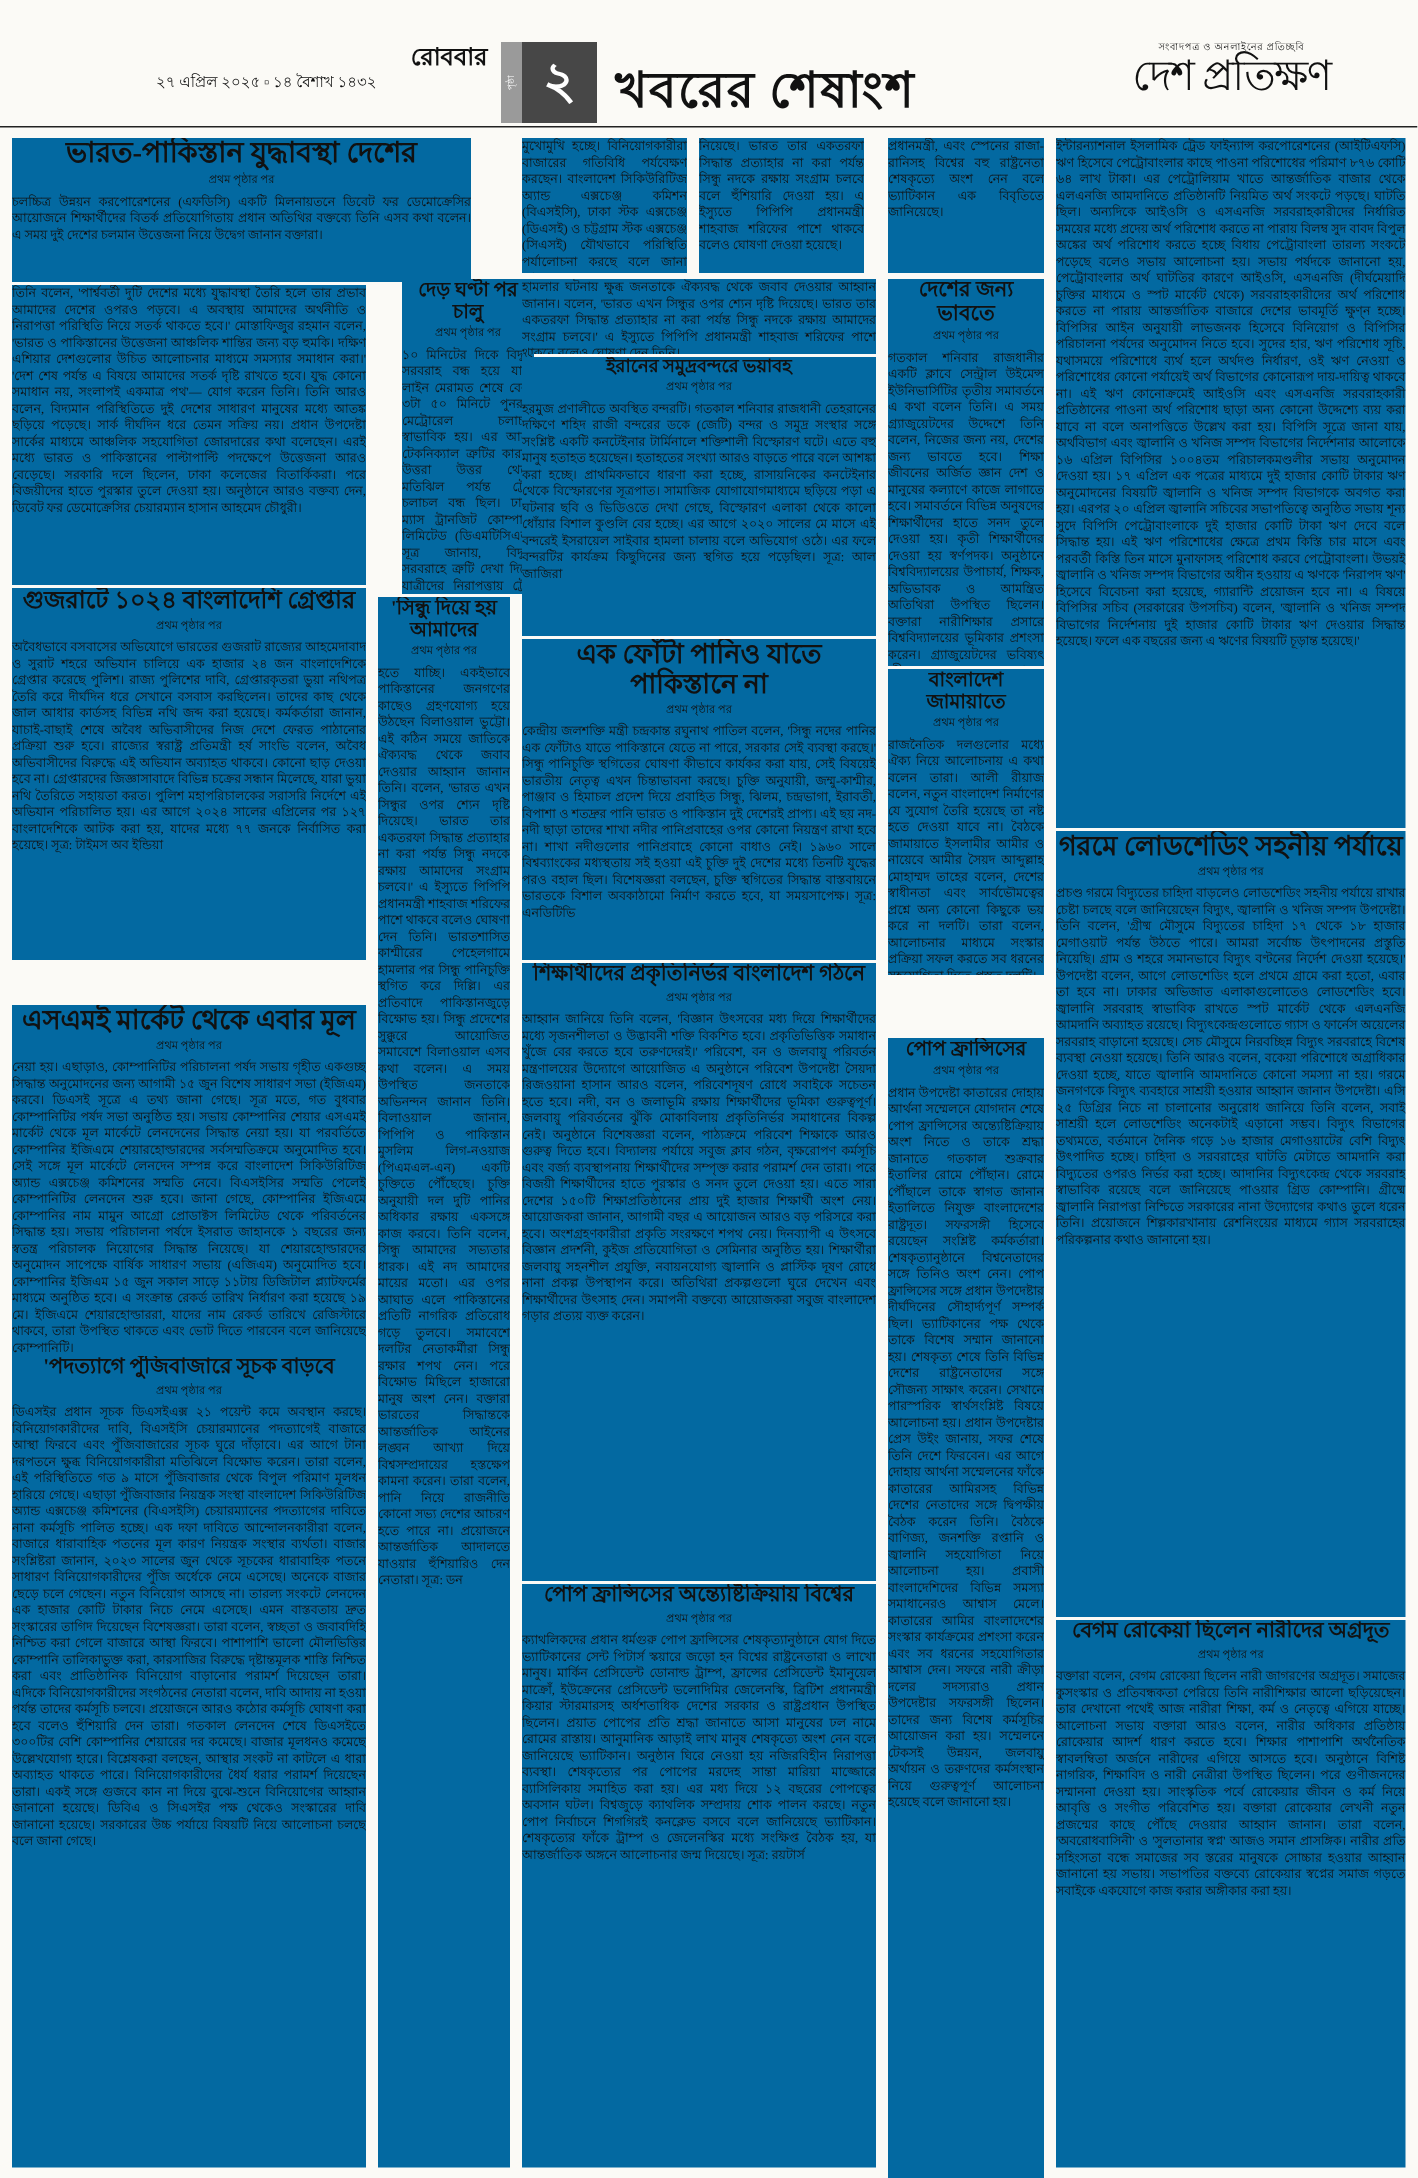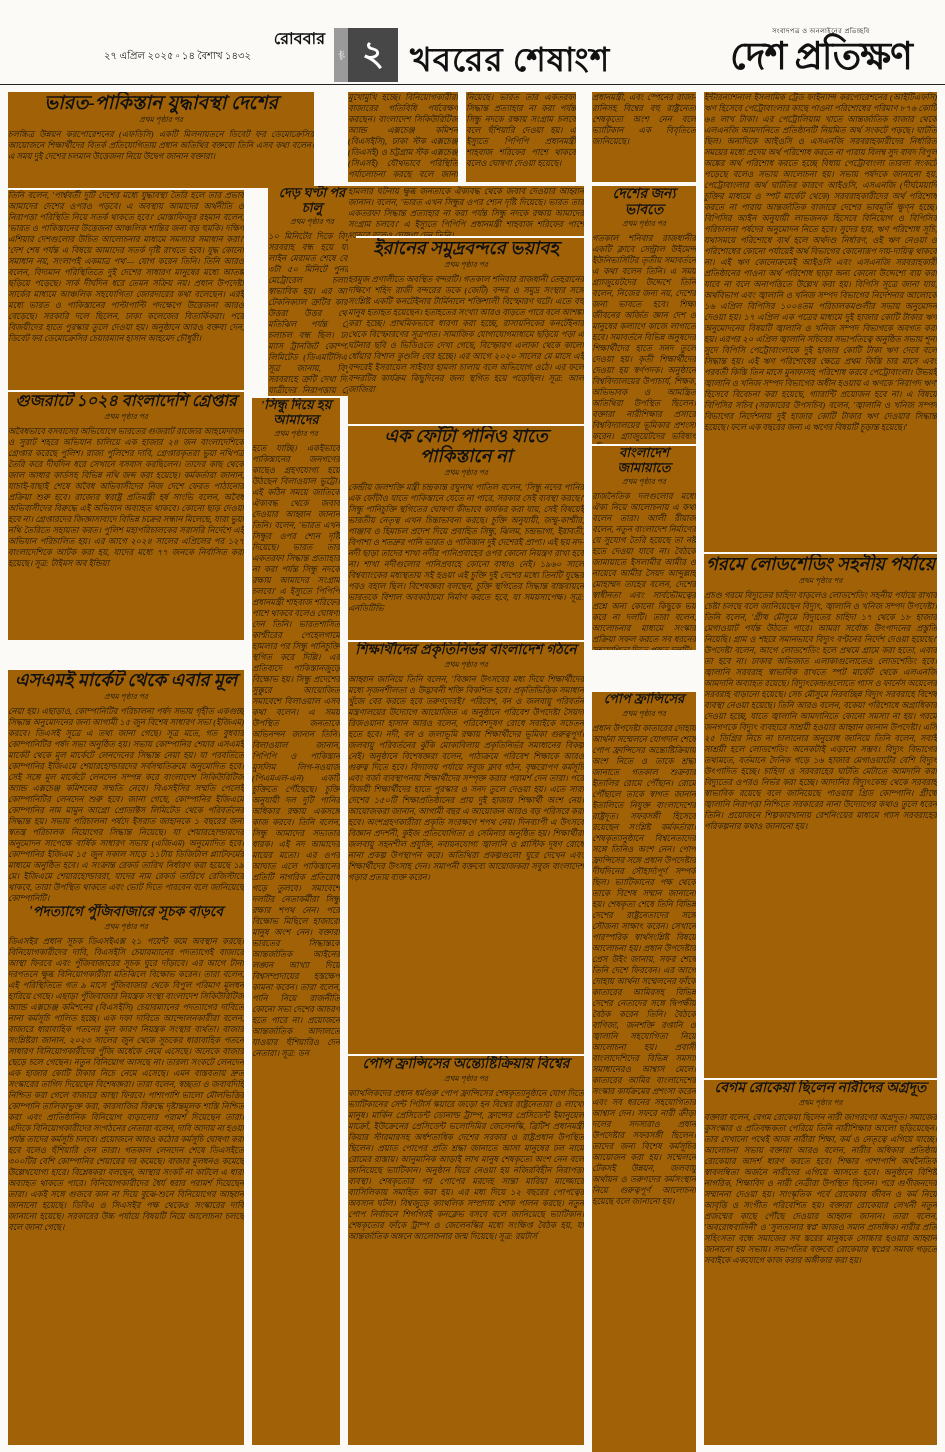--- a/index.html
+++ b/index.html
@@ -13,28 +13,28 @@
   .header-rule{left:0;top:84px;width:945px;height:1px;background:#222;}
   .pagebox{left:334px;top:28px;width:64px;height:54px;display:flex;}
   .pagebox .strip{width:14px;background:#9a9a9a;color:#fff;font-size:6px;
       display:flex;align-items:center;justify-content:center;
       writing-mode:vertical-rl;transform:rotate(180deg);}
   .pagebox .num{flex:1;background:#474747;color:#fff;font-size:34px;font-weight:bold;
       display:flex;align-items:center;justify-content:center;}
   .section-title{left:410px;top:34px;width:300px;font-size:33px;font-weight:bold;letter-spacing:1px;}
   .masthead{left:705px;top:26px;width:232px;text-align:center;}
   .masthead .tagline{font-size:6.5px;letter-spacing:.5px;}
-  .masthead .brand{font-size:38px;font-weight:bold;line-height:1.05;letter-spacing:-1px;}
+  .masthead .brand{font-size:28px;font-weight:normal;line-height:1.05;letter-spacing:-1px;}
   
-  .story{position:absolute;overflow:hidden;background:#a16207;font-style:italic;}
+  .story{position:absolute;overflow:hidden;background:#0369a1;}
   .story h2{margin:0 0 1px 0;text-align:center;font-weight:bold;line-height:1.12;}
   .kicker{text-align:center;font-size:7.5px;margin:0 0 3px 0;}
   .body{font-size:8.4px;line-height:11px;text-align:justify;margin:0;
         font-family:"Liberation Serif","DejaVu Serif",serif;}
-  .h19{font-size:19px;} .h18{font-size:18px;} .h16{font-size:16px;} .h15{font-size:18px;}
+  .h19{font-size:19px;} .h18{font-size:12px;} .h16{font-size:16px;} .h15{font-size:18px;}
   .h14{font-size:14px;} .h13{font-size:13px;}
 </style>
 </head>
 <body>
 
 <div class="abs date-block">
   <div class="date-day">রোববার</div>
   <div class="date-line">২৭ এপ্রিল ২০২৫ ▫ ১৪ বৈশাখ ১৪৩২</div>
 </div>
 

